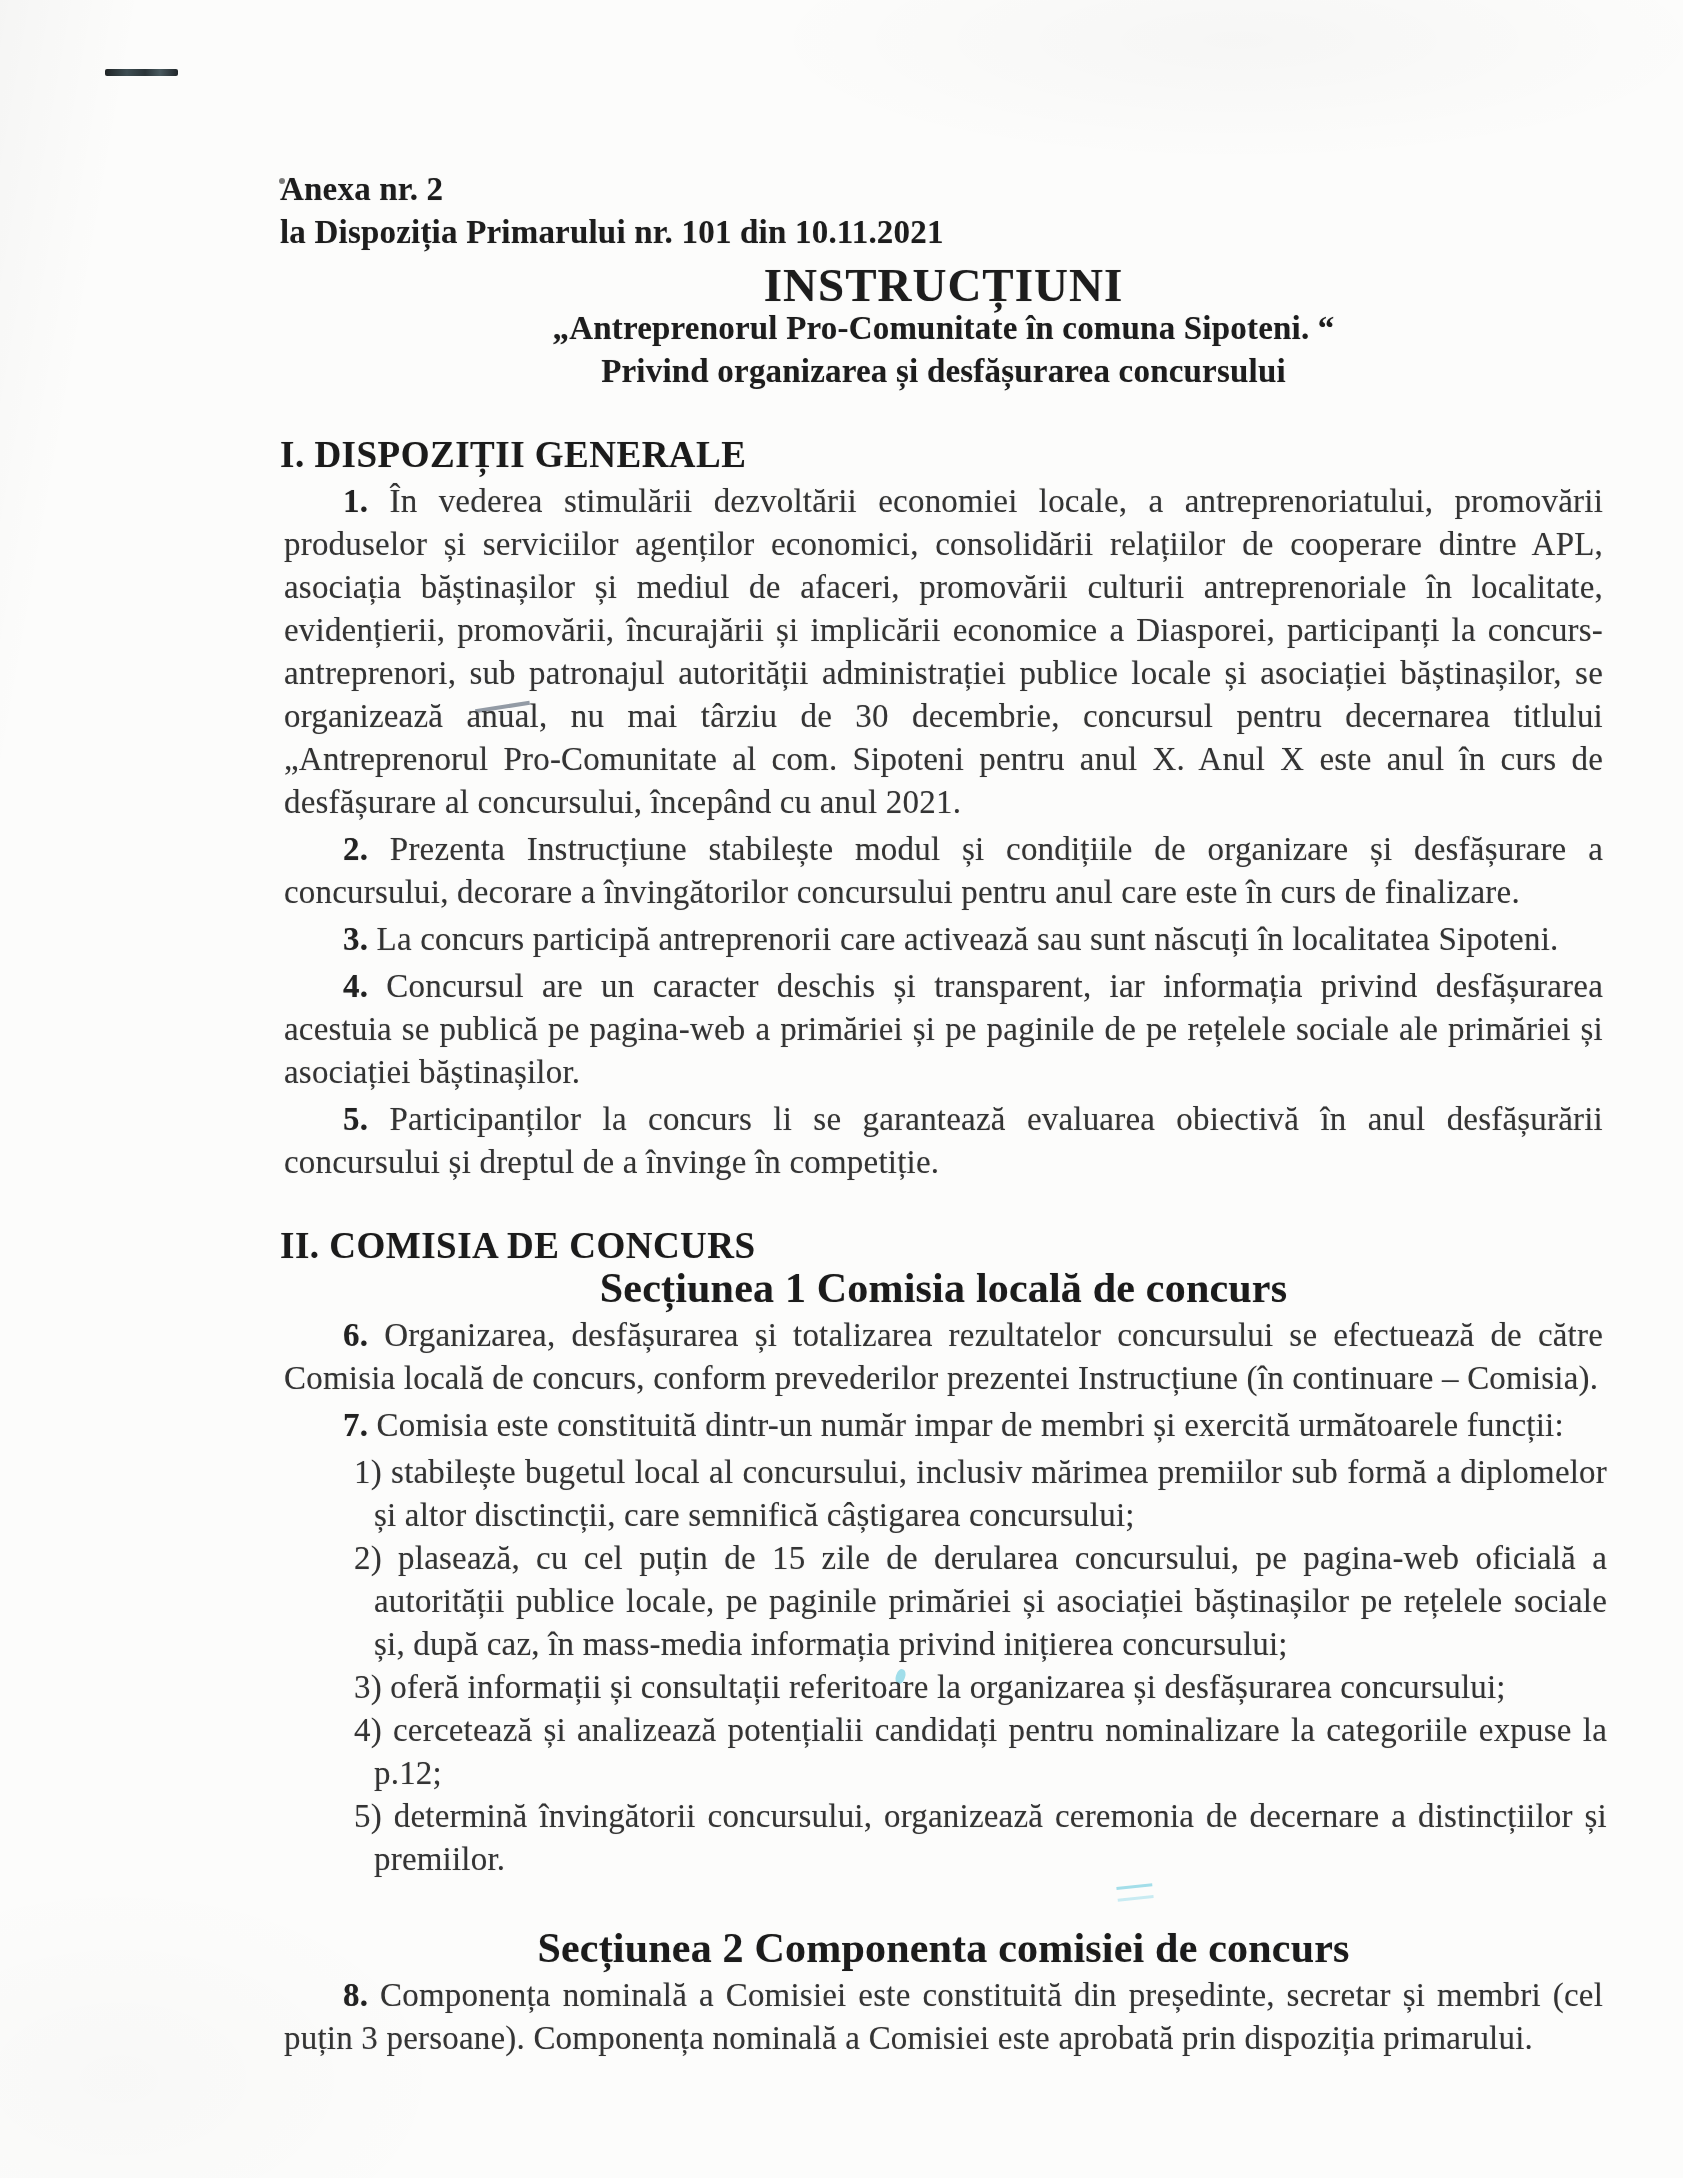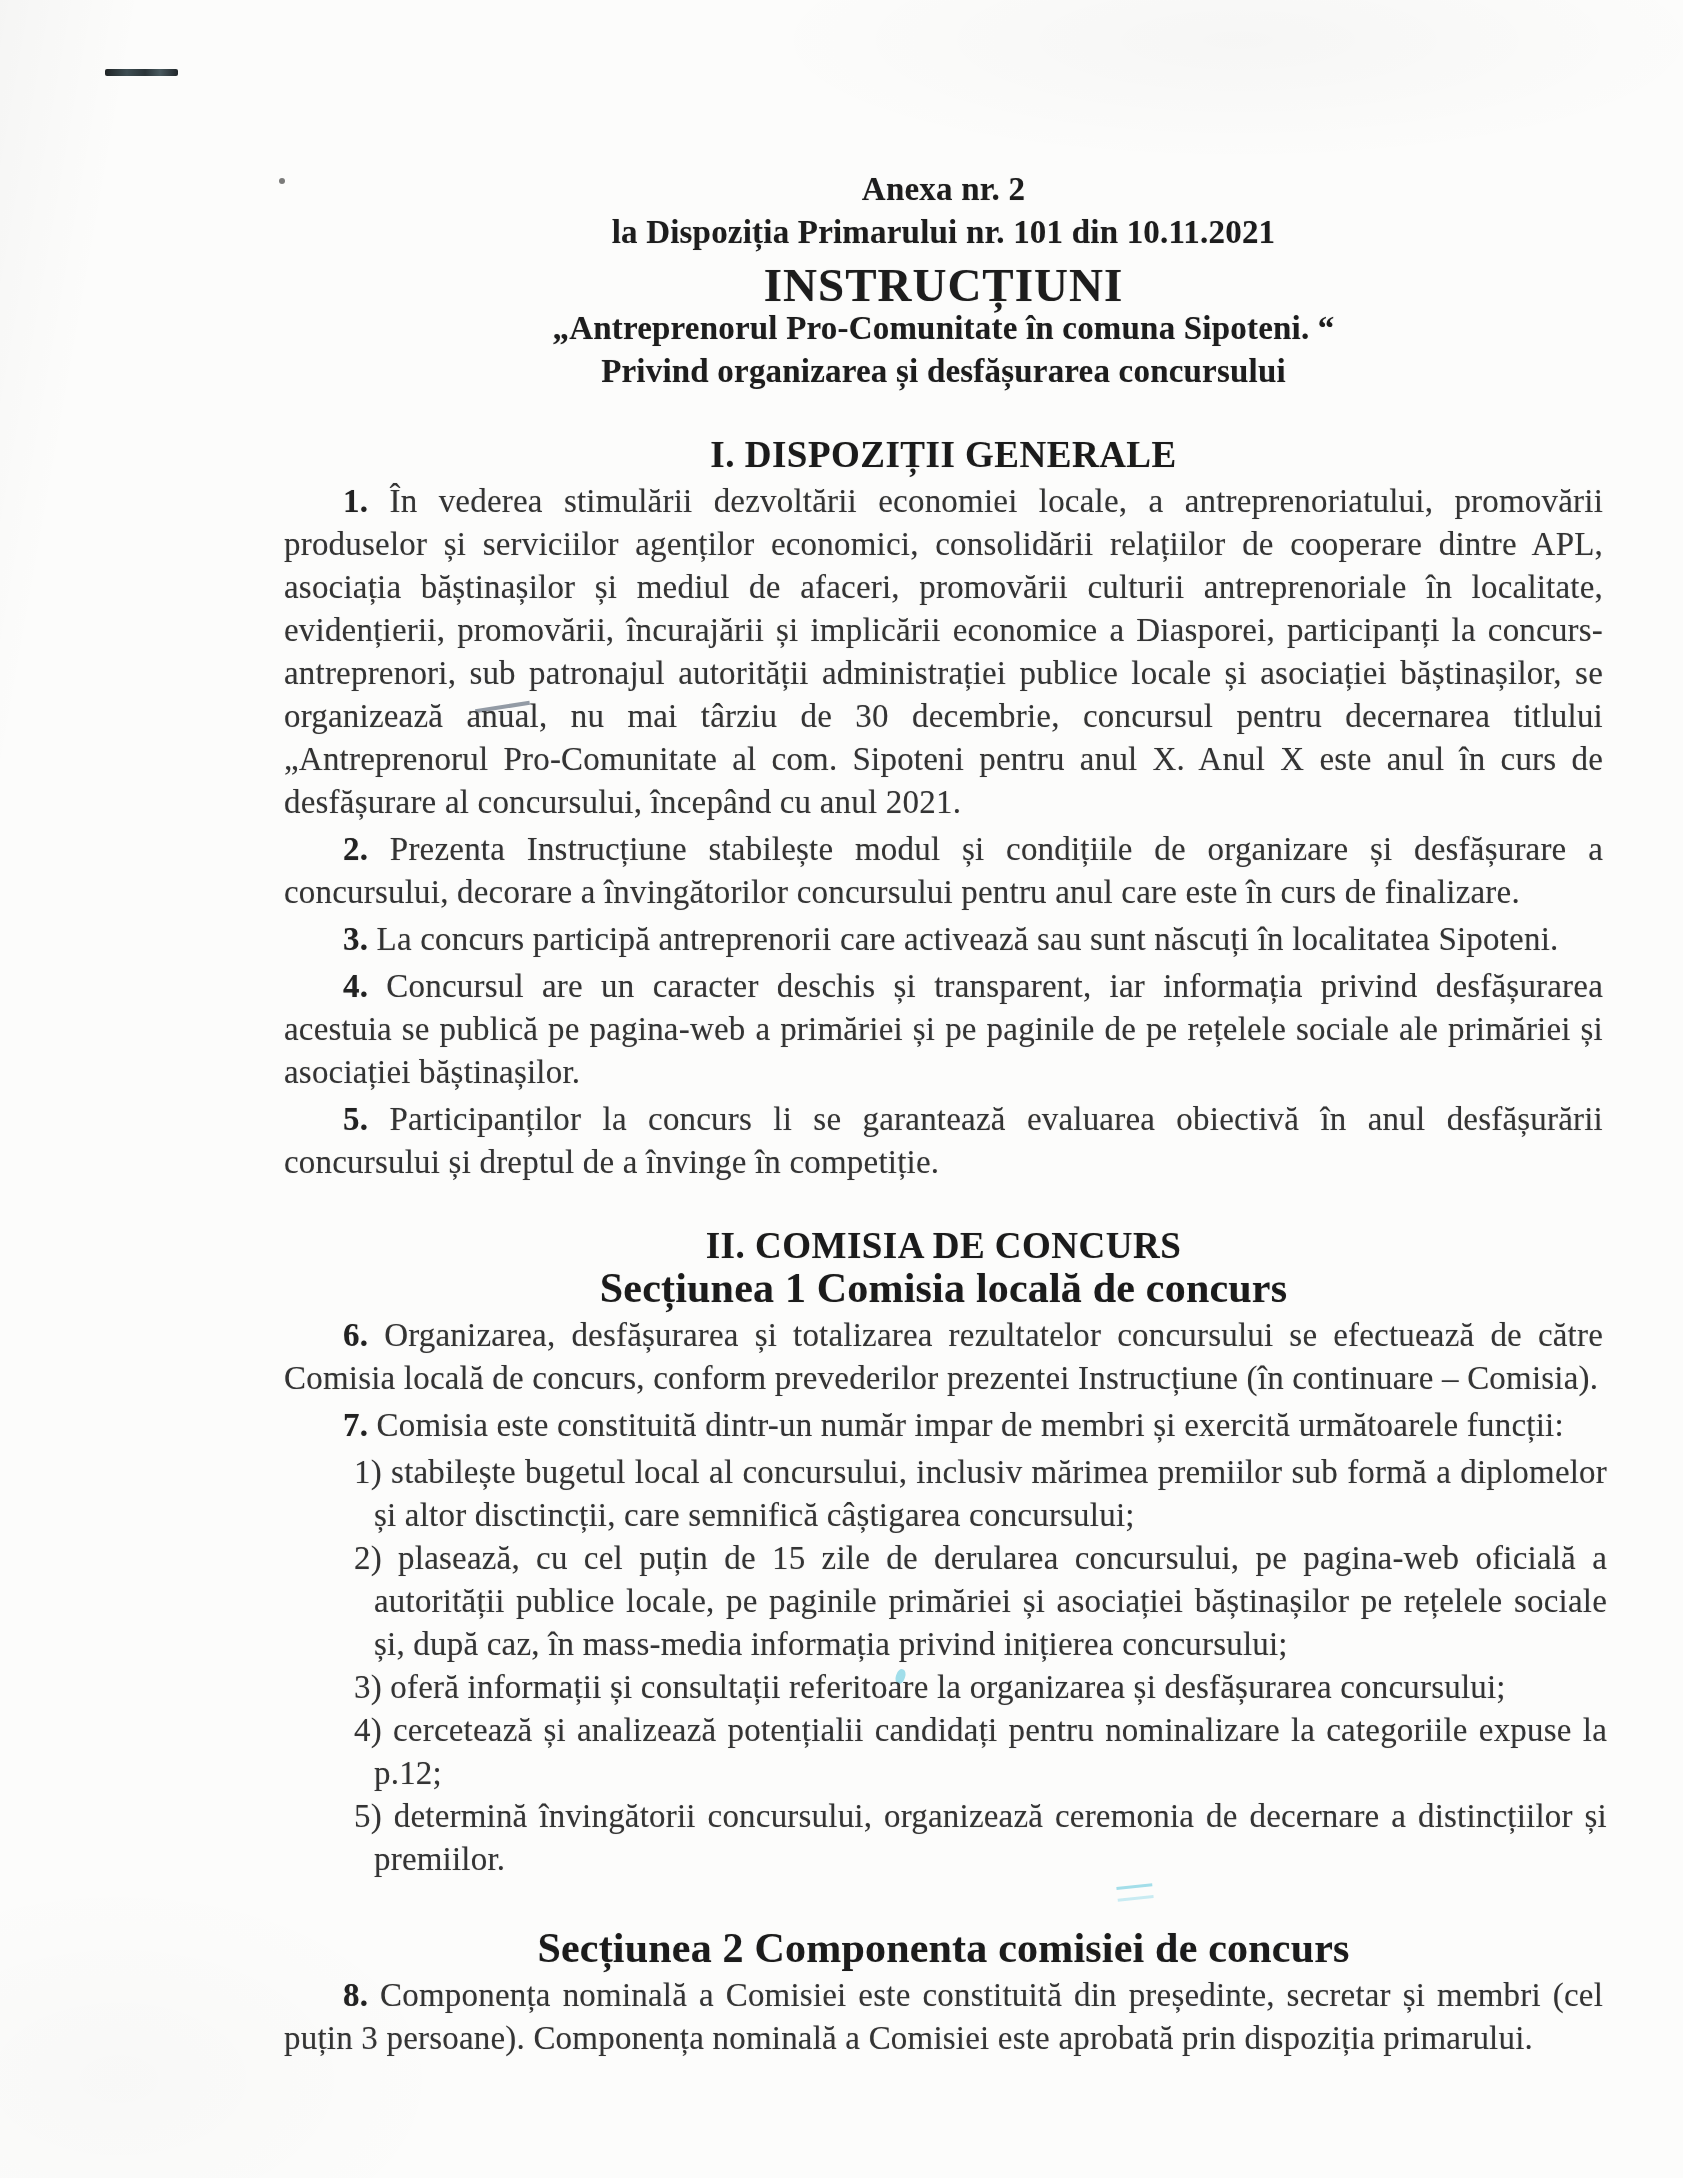--- a/index.html
+++ b/index.html
@@ -18,24 +18,24 @@
       radial-gradient(ellipse 693px 178px at 1238px 40px, rgba(0,0,0,0.022), transparent 70%),
       radial-gradient(ellipse 495px 297px at 119px 2079px, rgba(0,0,0,0.015), transparent 70%);
   }
   .page{position:absolute;inset:0;}
   .content{
     position:absolute;left:280px;top:168px;width:1327px;
     font-size:33px;line-height:43px;text-align:justify;
     letter-spacing:0.2px;
     text-shadow:0 0 1px rgba(70,70,70,.35);
   }
-  .annex{text-align:center;font-weight:bold;color:#1d1d1d;}
+  .annex{text-align:left;font-weight:bold;color:#1d1d1d;}
   .doc-title{margin-top:10px;text-align:center;font-weight:bold;color:#1d1d1d;}
   .t1{font-size:47px;letter-spacing:1px;}
-  .sec{margin:40px 0 0;text-align:center;font-size:37px;font-weight:bold;color:#1b1b1b;letter-spacing:0.5px;line-height:43px;}
+  .sec{margin:40px 0 0;text-align:left;font-size:37px;font-weight:bold;color:#1b1b1b;letter-spacing:0.5px;line-height:43px;}
   .subsec{margin:0;text-align:center;font-size:42px;font-weight:bold;color:#1b1b1b;line-height:43px;}
   .mt2{margin-top:46px;}
   .para{margin:4px;text-indent:59px;}
   .num{font-weight:bold;color:#222;}
   .li{margin:0;padding-left:94px;text-indent:-20px;}
   
   .artifact-dash{
     position:absolute;left:105px;top:69px;width:73px;height:7px;border-radius:2px;
     background:linear-gradient(90deg,#1f2426,#3e4d52 30%,#2a3438 55%,#4a5a5f 75%,#20262a);
   }

